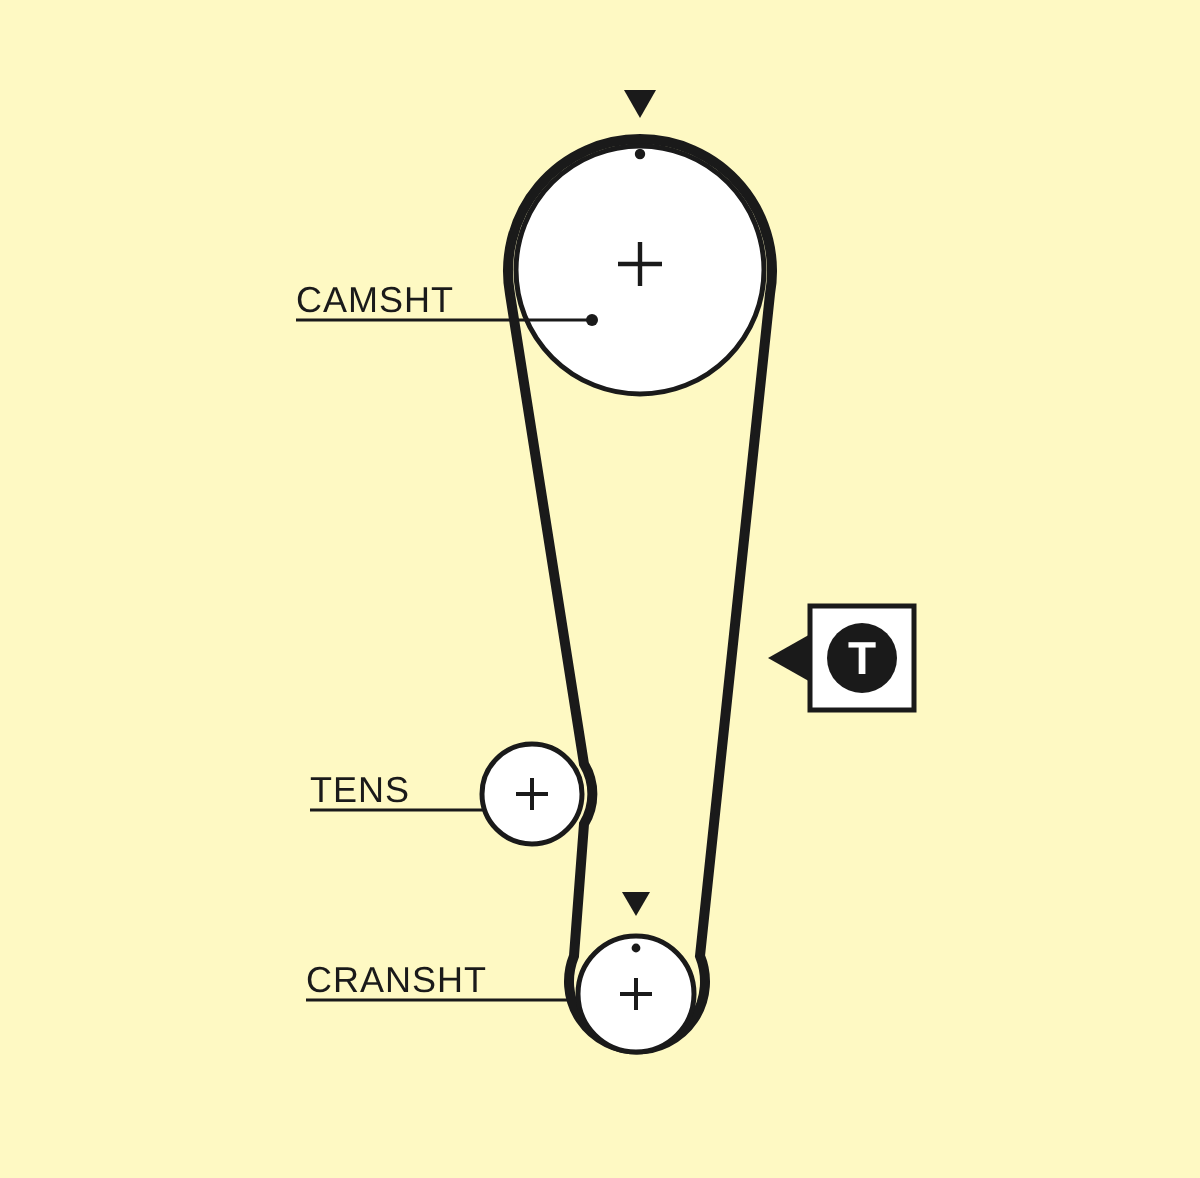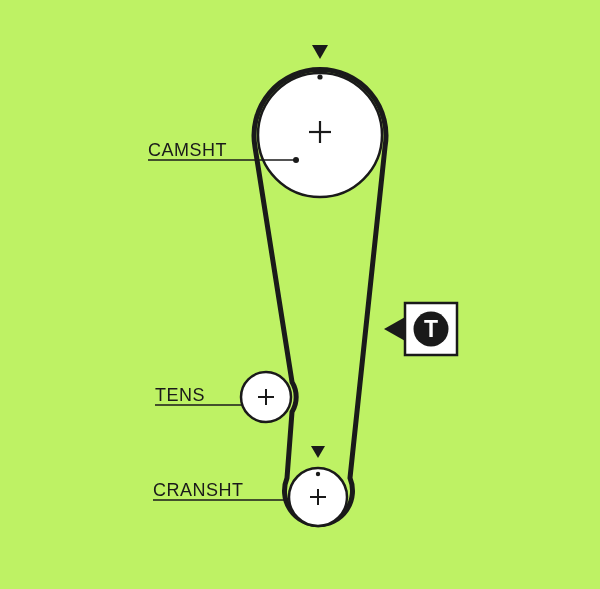--- a/index.html
+++ b/index.html
@@ -4,21 +4,21 @@
 <style>
   html, body {
     margin: 0;
     padding: 0;
     background: #ffffff;
   }
   .stage {
     position: relative;
     width: 600px;
     height: 589px;
-    background: #bef264;
+    background: #fef9c3;
     overflow: hidden;
     font-family: "Liberation Sans", sans-serif;
   }
   svg {
     display: block;
   }
   .ink-stroke {
     stroke: #1a1a1a;
     fill: none;
   }

